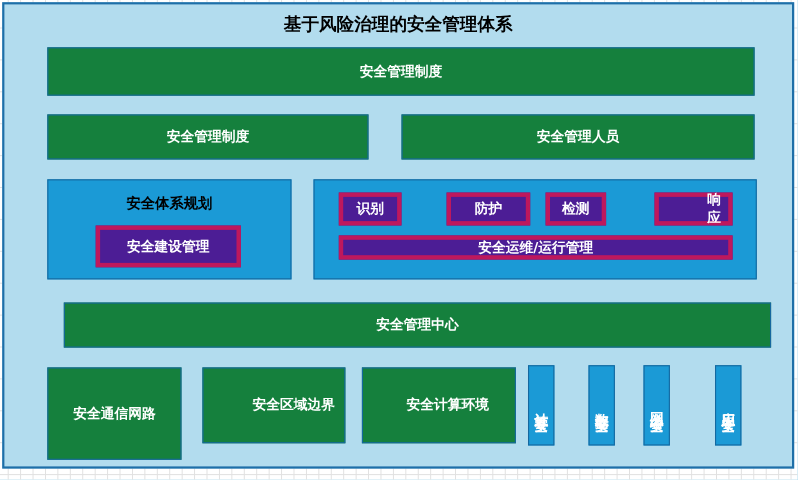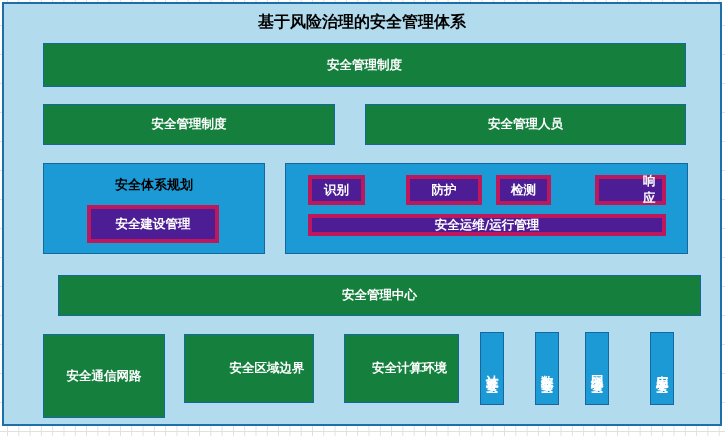--- a/index.html
+++ b/index.html
@@ -72,21 +72,21 @@
     <div class="abs innerbox" style="left:120px;top:11px;width:76px;height:30px;">防护</div>
     <div class="abs innerbox" style="left:210px;top:11px;width:55px;height:30px;">检测</div>
     <div class="abs innerbox" style="left:309px;top:11px;width:71px;height:30px;padding-left:44px;">响应</div>
     <div class="abs innerbox" style="left:22px;top:50px;width:358px;height:22px;">安全运维/运行管理</div>
   </div>
 
   <div class="abs bluebox" style="left:54px;top:271px;width:643px;height:41px;">安全管理中心</div>
 
   <div class="abs bluebox" style="left:39px;top:330px;width:122px;height:84px;">安全通信网路</div>
   <div class="abs bluebox" style="left:180px;top:330px;width:130px;height:69px;padding-left:36px;">安全区域边界</div>
-  <div class="abs bluebox" style="left:340px;top:330px;width:115px;height:69px;padding-left:16px;">安全计算环境</div>
+  <div class="abs bluebox" style="left:325px;top:330px;width:140px;height:69px;padding-left:16px;">安全计算环境</div>
 
   <div class="abs vbox" style="left:476px;top:328px;width:24px;height:73px;">
     <span>计算安全</span>
   </div>
   <div class="abs vbox" style="left:531px;top:328px;width:24px;height:73px;">
     <span>数据安全</span>
   </div>
   <div class="abs vbox" style="left:581px;top:328px;width:24px;height:73px;">
     <span>网络安全</span>
   </div>

